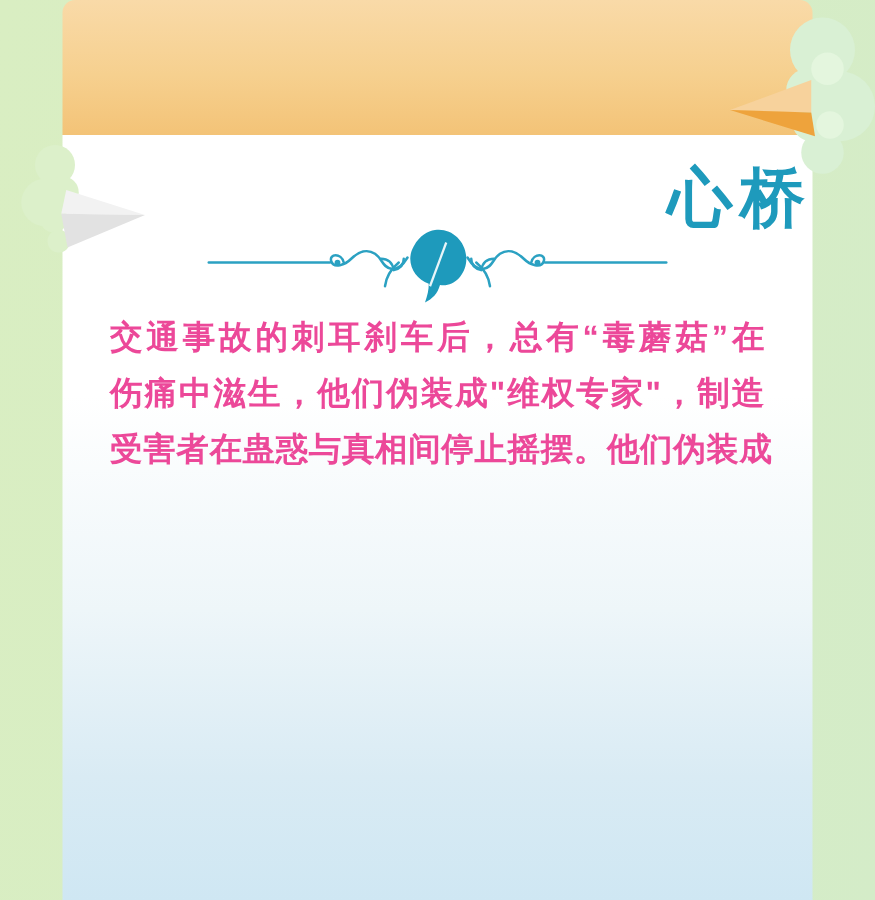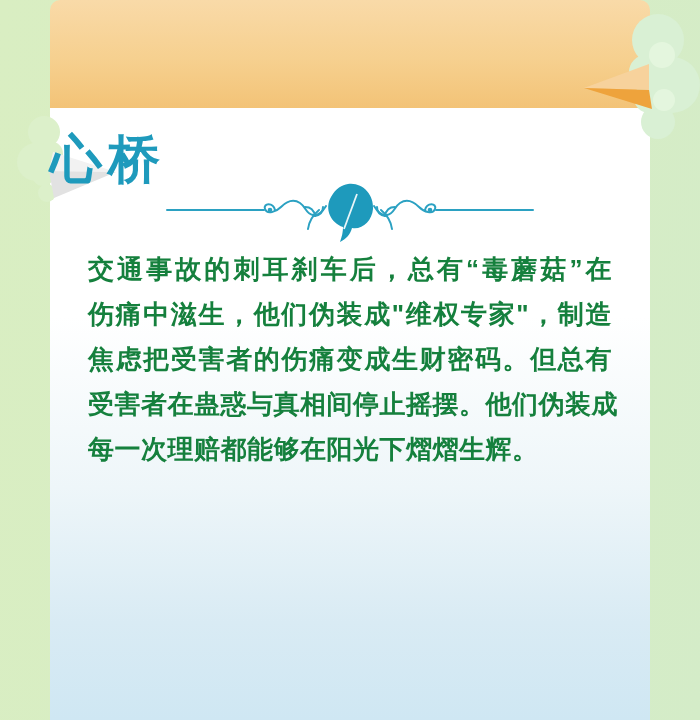--- a/index.html
+++ b/index.html
@@ -13,28 +13,28 @@
     background:linear-gradient(180deg,#f9daa8 0%,#f6d08f 55%,#f3c377 100%);
     border-radius:10px 10px 0 0;
   }
   .card{
     position:absolute;left:50px;top:108px;width:600px;height:612px;
     background:linear-gradient(180deg,#ffffff 0%,#ffffff 34%,#eef6f9 62%,#d9ebf4 84%,#cfe7f3 100%);
   }
   .decor-layer{position:absolute;left:0;top:0;width:700px;height:720px;pointer-events:none;}
   .title{
     position:absolute;left:50px;top:128px;width:600px;height:64px;
-    text-align:left;font-size:52px;line-height:62px;font-weight:700;
+    text-align:right;font-size:52px;line-height:62px;font-weight:700;
     color:#1e9abc;font-family:"DejaVu Serif",serif;
     letter-spacing:6px;
   }
   .divider{position:absolute;left:150px;top:182px;width:400px;height:64px;}
   .body-text{
     position:absolute;left:88px;top:247px;width:524px;
-    color:#15803d;font-size:26px;line-height:45px;font-weight:600;
+    color:#ec4899;font-size:26px;line-height:45px;font-weight:600;
     letter-spacing:0.5px;
   }
   .body-line{
     height:45px;white-space:nowrap;
     text-align:justify;text-align-last:justify;
   }
   .body-line:last-child{text-align-last:left;}
 </style>
 </head>
 <body>
@@ -96,16 +96,14 @@
   <g transform="translate(200,30)">
     <path d="M-2,-28 C12,-30 24,-18 23,-3 C22,9 12,18 2,16 C0,23 -4,27 -10,30 C-8,24 -7,20 -7,15 C-19,11 -26,-3 -19,-15 C-14,-24 -8,-27 -2,-28 Z" fill="#1e9abc"></path>
     <path d="M7,-18 L-6,17" stroke="#ffffff" stroke-width="1.8" fill="none" opacity="0.9"></path>
   </g>
 </svg>
 
 <div class="body-text">
 
 <div class="body-line">交通事故的刺耳刹车后，总有“毒蘑菇”在</div>
     <div class="body-line">伤痛中滋生，他们伪装成"维权专家"，制造</div>
-    <div class="body-line">焦虑把受害者的伤痛变成生财密码。但总有</div>
     <div class="body-line">受害者在蛊惑与真相间停止摇摆。他们伪装成</div>
-    <div class="body-line">每一次理赔都能够在阳光下熠熠生辉。</div>
   </div>
 
 </body></html>

